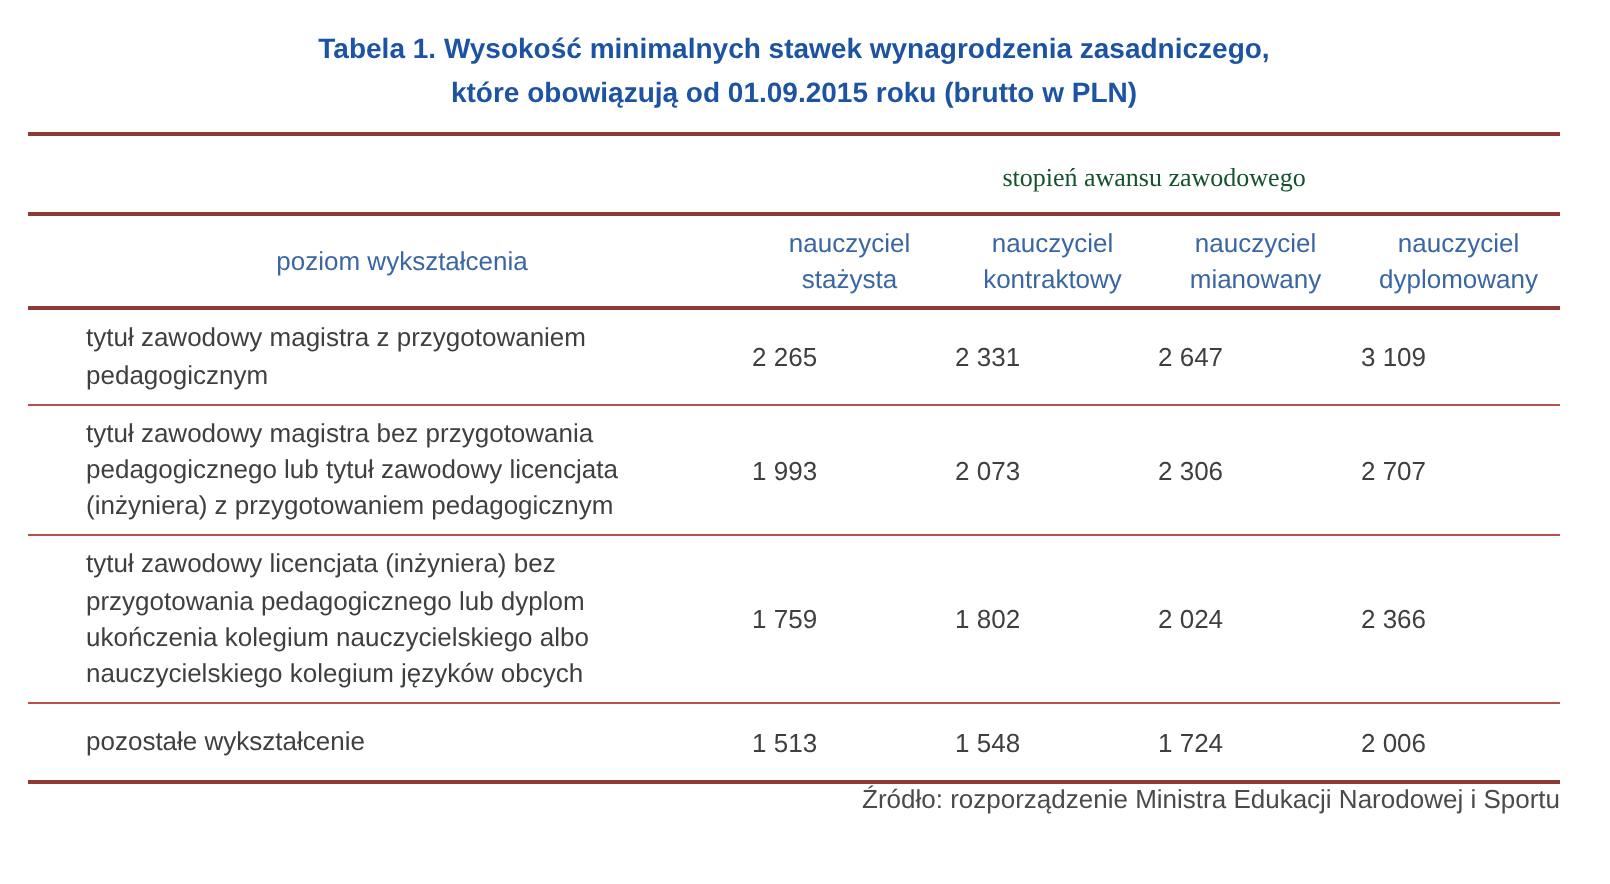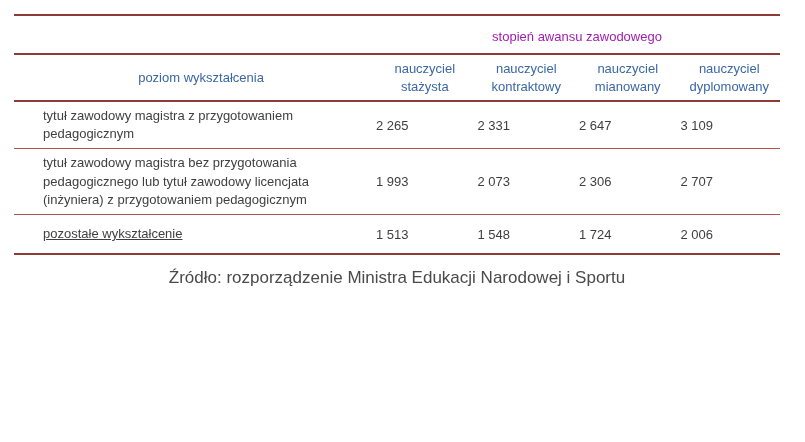--- a/index.html
+++ b/index.html
@@ -25,25 +25,26 @@
     width: 766px;
     border-collapse: collapse;
     border-top: 2px solid #8e3b38;
     table-layout: fixed;
   }
   col.c-label { width: 47%; }
   col.c-val  { width: 13.25%; }
 
   tr.group-row th {
     border-bottom: 2px solid #8e3b38;
-    color: #a21caf;
+    color: #14532d;
     font-weight: normal;
     font-size: 13px;
     text-align: center;
     padding: 13px 4px 9px 4px;
+    font-family: Liberation Serif, serif;
   }
   tr.header-row th {
     border-bottom: 2px solid #8e3b38;
     color: #3a67a4;
     font-weight: normal;
     font-size: 13px;
     vertical-align: middle;
     text-align: center;
     padding: 5px 2px;
     line-height: 1.35;
@@ -60,37 +61,40 @@
   }
   tbody tr:last-child td {
     border-bottom: 2px solid #8e3b38;
   }
   tbody td.label {
     text-align: left;
     padding: 5px 8px 5px 16px;
     line-height: 1.4;
   }
   tbody td.label .label-inner { max-width: 295px; margin-left: 13px; }
-  tbody tr.single td.label { padding: 10px 8px 10px 16px; text-decoration: underline; }
+  tbody tr.single td.label { padding: 10px 8px 10px 16px; }
   tbody td.val {
     padding: 4px 2px;
   }
   .source {
     width: 766px;
-    text-align: center;
+    text-align: right;
     color: #4a4a4a;
-    font-size: 17px;
-    margin-top: 13px;
+    font-size: 13px;
   }
 </style>
 </head>
 <body>
 
 <div class="page">
 
+  <div class="title">
+    <div>Tabela 1. Wysokość minimalnych stawek wynagrodzenia zasadniczego,</div>
+    <div>które obowiązują od 01.09.2015 roku (brutto w PLN)</div>
+  </div>
 
   <table class="salary">
     <colgroup>
       <col class="c-label">
       <col class="c-val">
       <col class="c-val">
       <col class="c-val">
       <col class="c-val">
     </colgroup>
     <thead>
@@ -118,20 +122,29 @@
       </tr>
       <tr>
         <td class="label">
           <div class="label-inner">tytuł zawodowy magistra bez przygotowania pedagogicznego lub tytuł zawodowy licencjata (inżyniera) z przygotowaniem pedagogicznym</div>
         </td>
         <td class="val">1 993</td>
         <td class="val">2 073</td>
         <td class="val">2 306</td>
         <td class="val">2 707</td>
       </tr>
+      <tr>
+        <td class="label">
+          <div class="label-inner">tytuł zawodowy licencjata (inżyniera) bez przygotowania pedagogicznego lub dyplom ukończenia kolegium nauczycielskiego albo nauczycielskiego kolegium języków obcych</div>
+        </td>
+        <td class="val">1 759</td>
+        <td class="val">1 802</td>
+        <td class="val">2 024</td>
+        <td class="val">2 366</td>
+      </tr>
       <tr class="single">
         <td class="label">
           <div class="label-inner">pozostałe wykształcenie</div>
         </td>
         <td class="val">1 513</td>
         <td class="val">1 548</td>
         <td class="val">1 724</td>
         <td class="val">2 006</td>
       </tr>
     </tbody>

